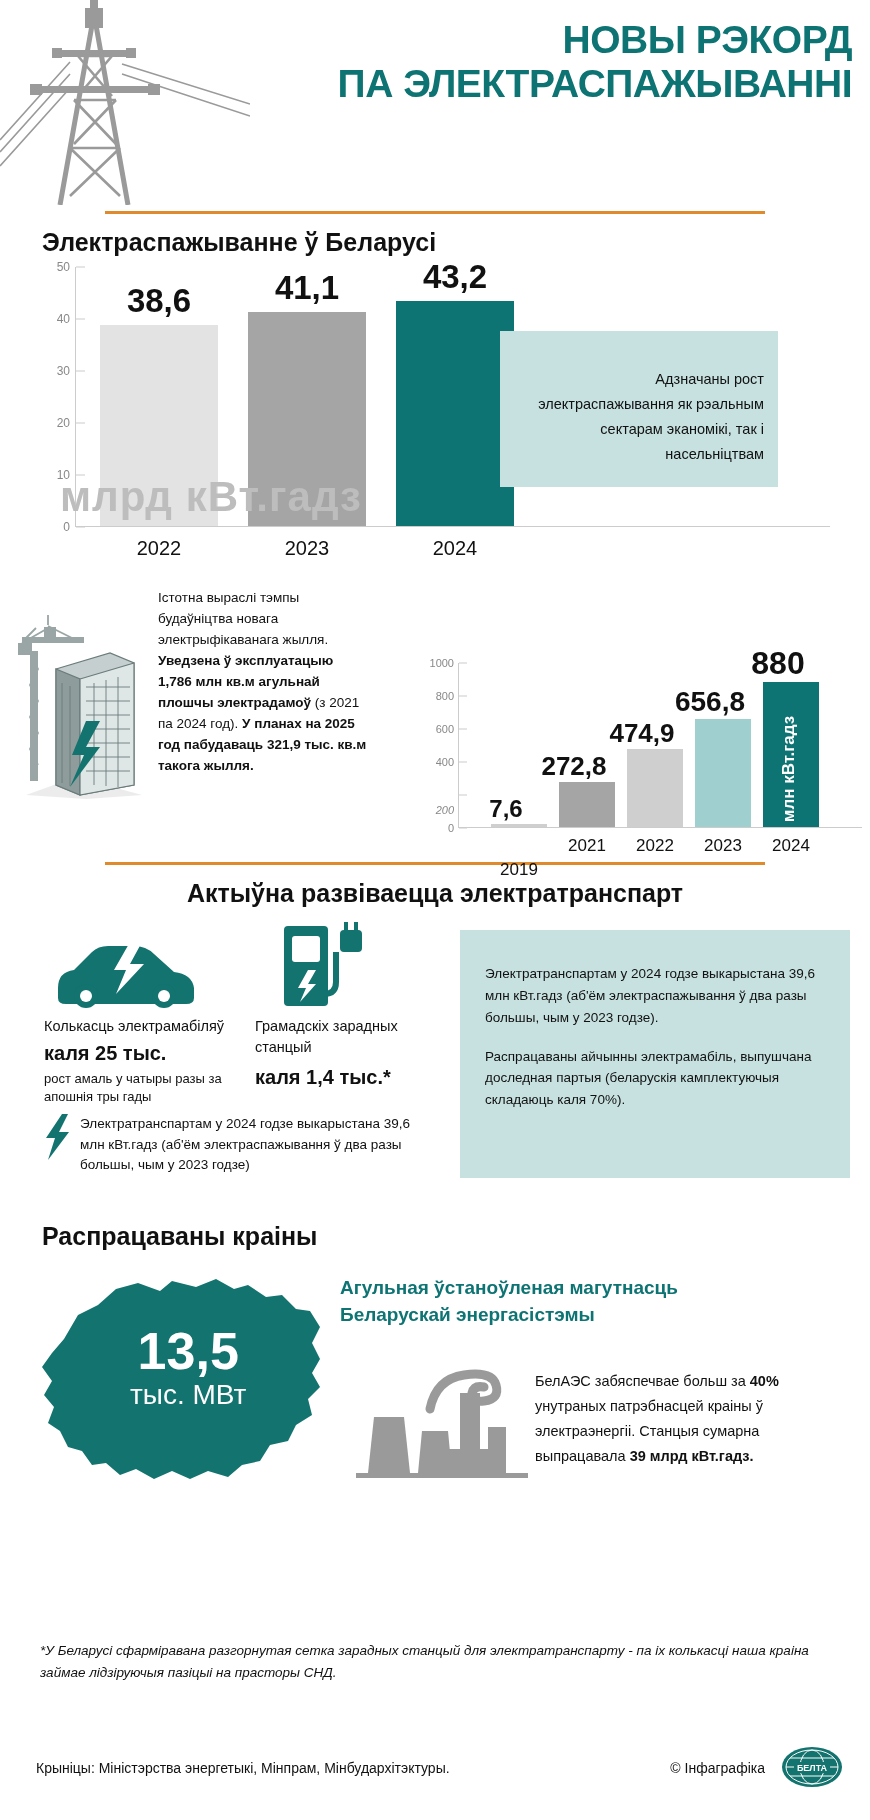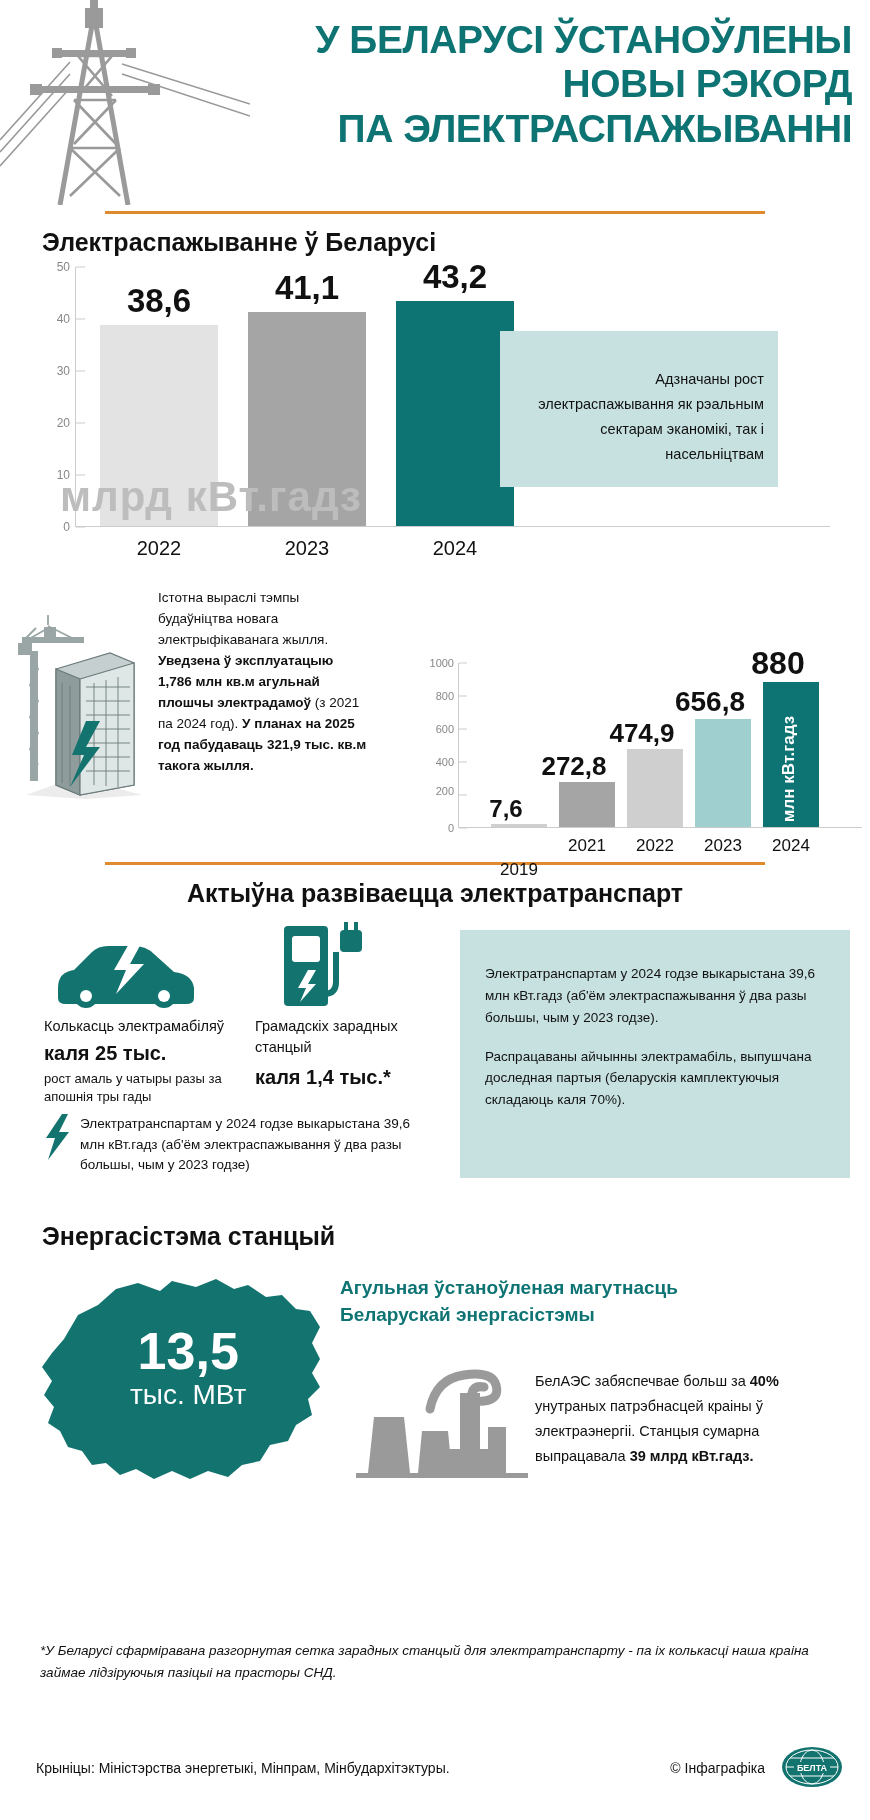--- a/index.html
+++ b/index.html
@@ -216,21 +216,20 @@
       <path d="M78 56 h34 M74 100 h42 M70 148 h50"></path>
     </g>
     <g fill="#9a9a9a">
       <rect x="30" y="84" width="12" height="11"></rect>
       <rect x="148" y="84" width="12" height="11"></rect>
       <rect x="52" y="48" width="10" height="10"></rect>
       <rect x="126" y="48" width="10" height="10"></rect>
     </g>
   </svg>
   <div class="title-block">
-    <div class="title-line">У БЕЛАРУСІ ЎСТАНОЎЛЕНЫ</div>
     <div class="title-line">НОВЫ РЭКОРД</div>
     <div class="title-line">ПА ЭЛЕКТРАСПАЖЫВАННІ</div>
   </div>
 </div>
 
 <div class="rule rule-1"></div>
 
 <div class="sec-h">Электраспажыванне ў Беларусі</div>
 
 <div class="chart1-wrap">
@@ -293,21 +292,21 @@
 
   <div class="crane-text">
     <span>Істотна выраслі тэмпы будаўніцтва новага электрыфікаванага жылля. </span><b>Уведзена ў эксплуатацыю 1,786 млн кв.м агульнай плошчы электрадамоў </b><span>(з 2021 па 2024 год). </span><b>У планах на 2025 год пабудаваць 321,9 тыс. кв.м такога жылля.</b>
   </div>
 
 
   <div class="chart2">
     <div class="c2-plot" id="c2-plot">
         <div class="c2-axis-label" style="top: 165px;">0</div>
         <div class="c2-tick" style="top: 165px;"></div>
-        <div class="c2-axis-label" style="top: 128px;">200</div>
+        <div class="c2-axis-label" style="top: 147px; font-style: italic;">200</div>
         <div class="c2-tick" style="top: 132px;"></div>
         <div class="c2-axis-label" style="top: 99px;">400</div>
         <div class="c2-tick" style="top: 99px;"></div>
         <div class="c2-axis-label" style="top: 66px;">600</div>
         <div class="c2-tick" style="top: 66px;"></div>
         <div class="c2-axis-label" style="top: 33px;">800</div>
         <div class="c2-tick" style="top: 33px;"></div>
         <div class="c2-axis-label" style="top: 0px;">1000</div>
         <div class="c2-tick" style="top: 0px;"></div>
         <div class="c2-bar" style="left: 32px; width: 56px; height: 3px; background: rgb(207, 207, 207);"></div>
@@ -370,21 +369,21 @@
   </svg>
   <div class="tr-bolt-text">Электратранспартам у 2024 годзе выкарыстана 39,6 млн кВт.гадз (аб'ём электраспажывання ў два разы большы, чым у 2023 годзе)</div>
 
   <div class="tr-panel"></div>
   <div class="tr-panel-inner">
     <p>Электратранспартам у 2024 годзе выкарыстана 39,6 млн кВт.гадз (аб'ём электраспажывання ў два разы большы, чым у 2023 годзе).</p>
     <p>Распрацаваны айчынны электрамабіль, выпушчана доследная партыя (беларускія камплектуючыя складаюць каля 70%).</p>
   </div>
 </div>
 
-<div class="sec-h">Энергасістэма станцый</div>
+<div class="sec-h">Распрацаваны краіны</div>
 
 <div class="energy">
   <div class="map-wrap">
     <svg viewBox="0 0 340 215" width="340" height="215">
       <path fill="#12736f" d="M44 64 L58 40 L78 30 L96 14 L118 8 L140 16 L152 6 L176 12 L196 4 L214 14 L228 10 L246 22 L262 20 L276 34 L290 36 L300 52 L292 68 L300 84 L292 98 L300 112 L288 124 L292 140 L276 150 L268 166 L250 170 L240 186 L222 190 L208 202 L188 196 L170 204 L152 196 L134 204 L116 194 L100 200 L86 188 L72 190 L62 176 L48 172 L40 156 L28 148 L34 132 L24 120 L32 106 L22 92 L32 78 Z"></path>
     </svg>
     <div class="map-num">
       <span class="n1">13,5</span>
       <span class="n2">тыс. МВт</span>
     </div>

